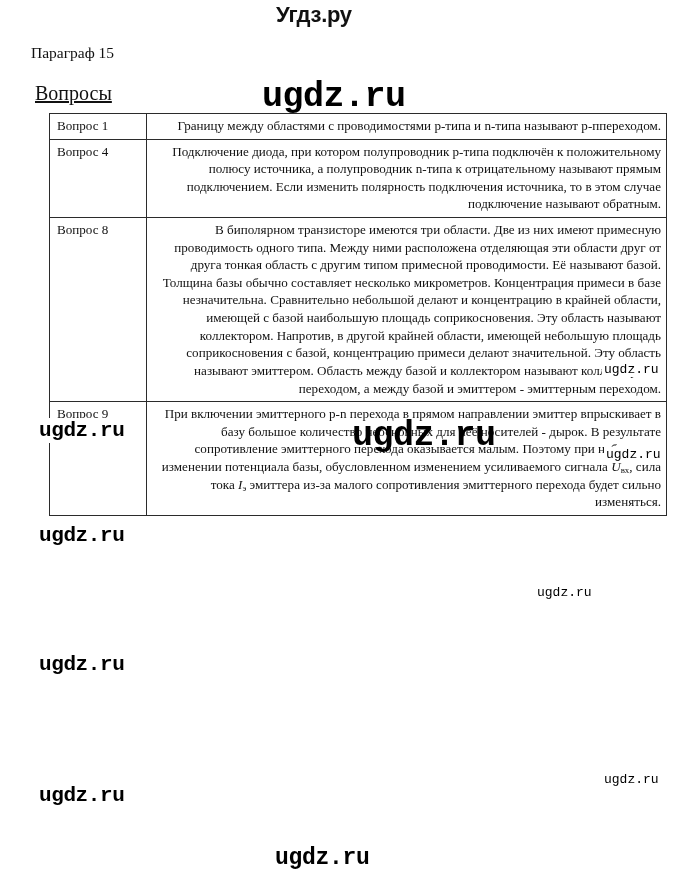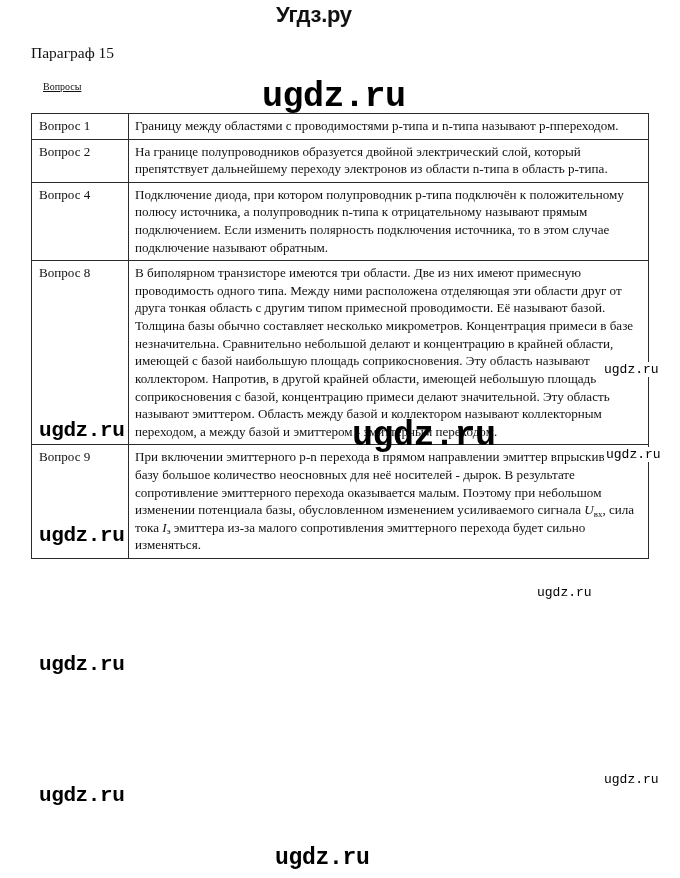--- a/index.html
+++ b/index.html
@@ -43,30 +43,30 @@
     top: 44px;
     z-index: 4;
   }
   .para-title {
     font-size: 15.5px;
     line-height: 1.2;
     margin: 0 12px 18px 0;
     font-weight: normal;
   }
   .section-label {
-    font-size: 10px;
+    font-size: 20px;
     line-height: 1.2;
-    margin: 12px;
+    margin: 4px;
     text-decoration: underline;
   }
 
   
   .qa-table {
     position: absolute;
-    left: 31px;
+    left: 49px;
     top: 113px;
     width: 618px;
     border-collapse: collapse;
     table-layout: fixed;
     z-index: 3;
     background: transparent;
     font-family: Liberation Serif, serif;
   }
   .qa-table td {
     border: 1px solid #2b2b2b;
@@ -75,21 +75,21 @@
     font-size: 13.1px;
     line-height: 1.345;
   }
   .qa-table td.q-label {
     width: 84px;
     text-align: left;
     white-space: nowrap;
     padding-left: 7px;
   }
   .qa-table td.q-answer {
-    text-align: left;
+    text-align: right;
     hyphens: none;
   }
   .q-answer sub {
     font-size: 0.68em;
     vertical-align: baseline;
     position: relative;
     bottom: -0.28em;
   }
   .q-answer i {
     font-style: italic;
@@ -153,24 +153,20 @@
     <p class="section-label">Вопросы</p>
   </div>
 
   <table class="qa-table">
     <tbody>
       <tr>
         <td class="q-label">Вопрос 1</td>
         <td class="q-answer">Границу между областями с проводимостями p-типа и n-типа называют p-ппереходом.</td>
       </tr>
       <tr>
-        <td class="q-label">Вопрос 2</td>
-        <td class="q-answer">На границе полупроводников образуется двойной электрический слой, который препятствует дальнейшему переходу электронов из области n-типа в область p-типа.</td>
-      </tr>
-      <tr>
         <td class="q-label">Вопрос 4</td>
         <td class="q-answer">Подключение диода, при котором полупроводник p-типа подключён к положительному полюсу источника, а полупроводник n-типа к отрицательному называют прямым подключением. Если изменить полярность подключения источника, то в этом случае подключение называют обратным.</td>
       </tr>
       <tr>
         <td class="q-label">Вопрос 8</td>
         <td class="q-answer">В биполярном транзисторе имеются три области. Две из них имеют примесную проводимость одного типа. Между ними расположена отделяющая эти области друг от друга тонкая область с другим типом примесной проводимости. Её называют базой. Толщина базы обычно составляет несколько микрометров. Концентрация примеси в базе незначительна. Сравнительно небольшой делают и концентрацию в крайней области, имеющей с базой наибольшую площадь соприкосновения. Эту область называют коллектором. Напротив, в другой крайней области, имеющей небольшую площадь соприкосновения с базой, концентрацию примеси делают значительной. Эту область называют эмиттером. Область между базой и коллектором называют коллекторным переходом, а между базой и эмиттером - эмиттерным переходом.</td>
       </tr>
       <tr>
         <td class="q-label">Вопрос 9</td>
         <td class="q-answer"><span>При включении эмиттерного p-n перехода в прямом направлении эмиттер впрыскивает в базу большое количество неосновных для неё носителей - дырок. В результате сопротивление эмиттерного перехода оказывается малым. Поэтому при небольшом изменении потенциала базы, обусловленном изменением усиливаемого сигнала </span><i>U</i><sub>вх</sub><span>, сила тока </span><i>I</i><sub>э</sub><span> эмиттера из-за малого сопротивления эмиттерного перехода будет сильно изменяться.</span></td>

